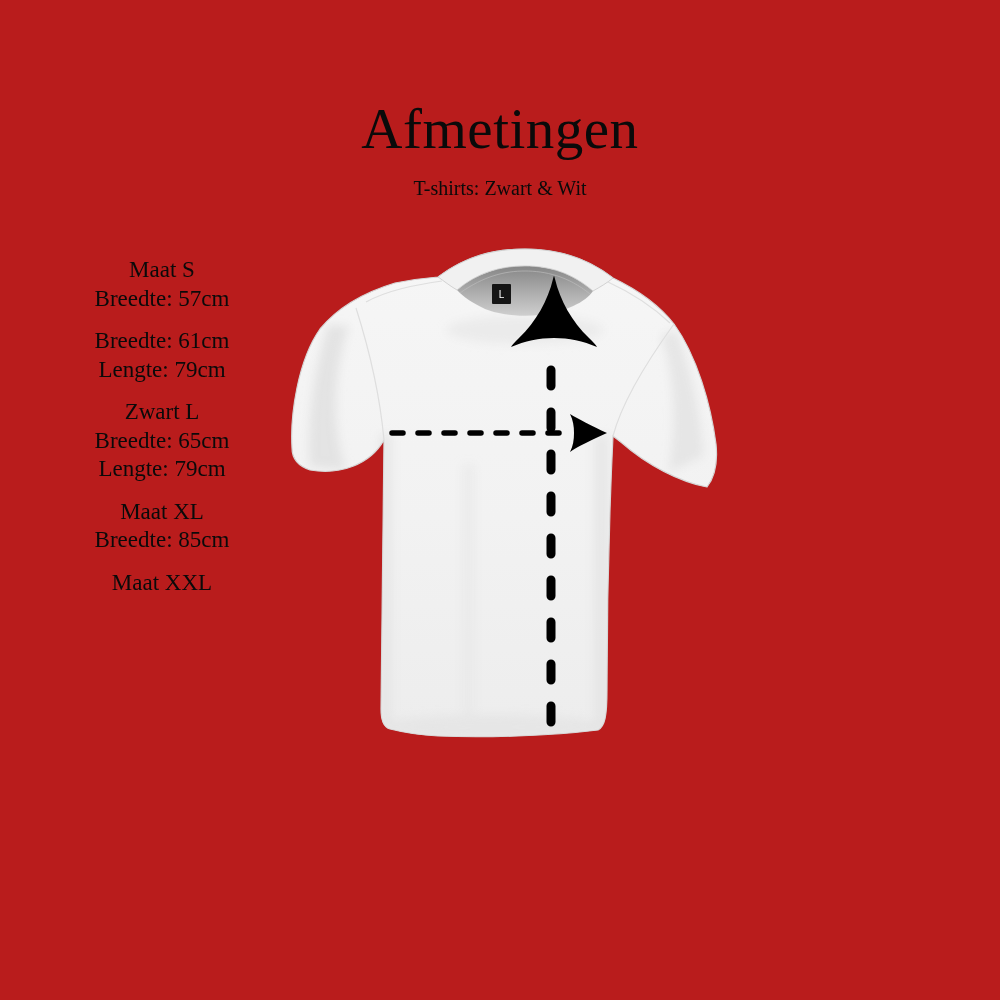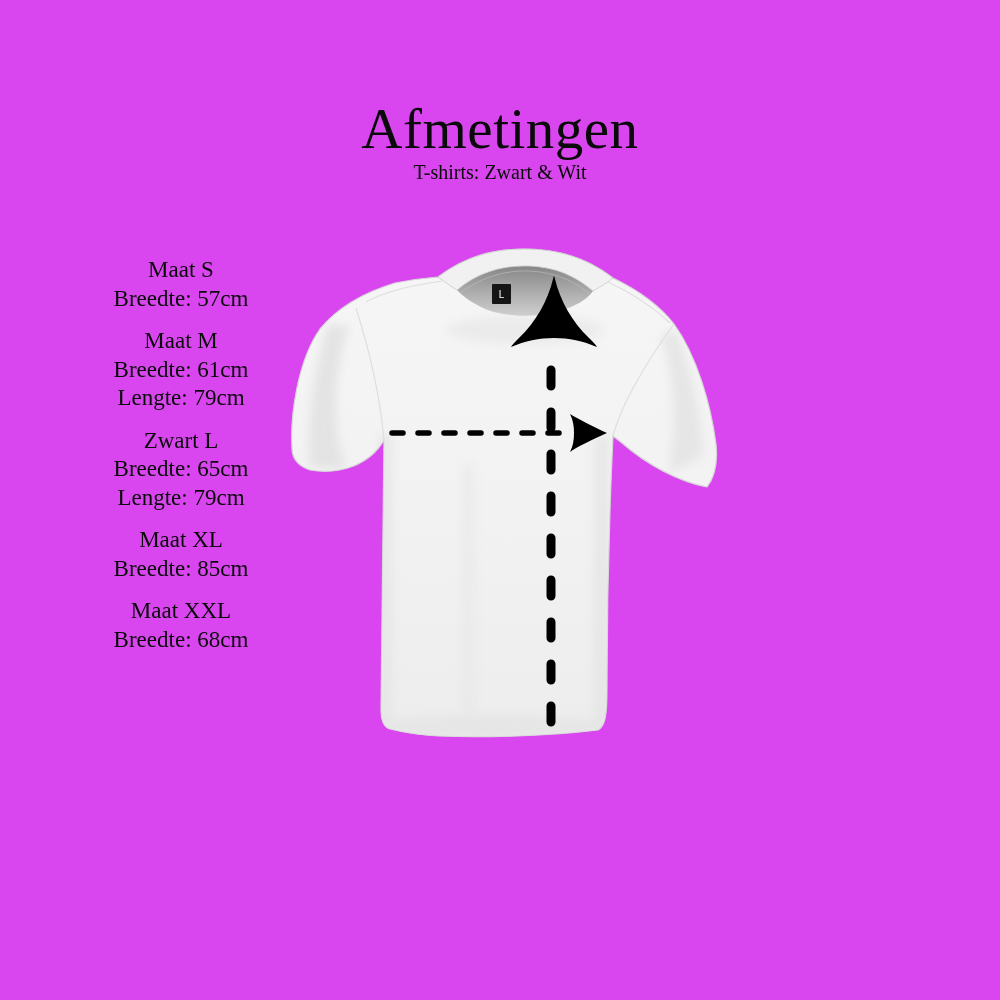--- a/index.html
+++ b/index.html
@@ -1,47 +1,47 @@
 <!DOCTYPE html>
 <html><head>
 <meta charset="utf-8">
 <style>
   html, body { margin: 0; padding: 0; background: #ffffff; }
   .page {
     position: relative;
     width: 1000px;
     height: 1000px;
-    background: #d946ef;
+    background: #b91c1c;
     overflow: hidden;
     font-family: "Liberation Serif", "DejaVu Serif", serif;
     color: #0a0a0a;
   }
   .header {
     position: absolute;
     top: 98px;
     left: 0;
     width: 1000px;
     text-align: center;
   }
   .title {
     font-size: 57px;
     line-height: 62px;
     font-weight: 400;
     letter-spacing: 0.5px;
   }
   .subtitle {
     font-size: 20px;
     line-height: 24px;
-    margin-top: 0;
+    margin-top: 16px;
     font-weight: 400;
   }
   .size-list {
     position: absolute;
     top: 256px;
-    left: 61px;
+    left: 42px;
     width: 240px;
     text-align: center;
     font-size: 23px;
     line-height: 28.5px;
   }
   .size-block { margin-bottom: 14px; }
   .tshirt-wrap {
     position: absolute;
     left: 270px;
     top: 230px;
@@ -58,36 +58,34 @@
     <div class="title">Afmetingen</div>
     <div class="subtitle">T-shirts: Zwart &amp; Wit</div>
   </div>
 
   <div class="size-list">
     <div class="size-block">
       <div>Maat S</div>
       <div>Breedte: 57cm</div>
     </div>
     <div class="size-block">
-      <div>Maat M</div>
       <div>Breedte: 61cm</div>
       <div>Lengte: 79cm</div>
     </div>
     <div class="size-block">
       <div>Zwart L</div>
       <div>Breedte: 65cm</div>
       <div>Lengte: 79cm</div>
     </div>
     <div class="size-block">
       <div>Maat XL</div>
       <div>Breedte: 85cm</div>
     </div>
     <div class="size-block">
       <div>Maat XXL</div>
-      <div>Breedte: 68cm</div>
     </div>
   </div>
 
   <div class="tshirt-wrap">
     <svg width="470" height="520" viewBox="0 0 470 520">
       <defs>
         <linearGradient id="shirtGrad" x1="0" y1="0" x2="0" y2="1">
           <stop offset="0" stop-color="#f6f6f6"></stop>
           <stop offset="0.55" stop-color="#f2f2f2"></stop>
           <stop offset="1" stop-color="#ededed"></stop>

